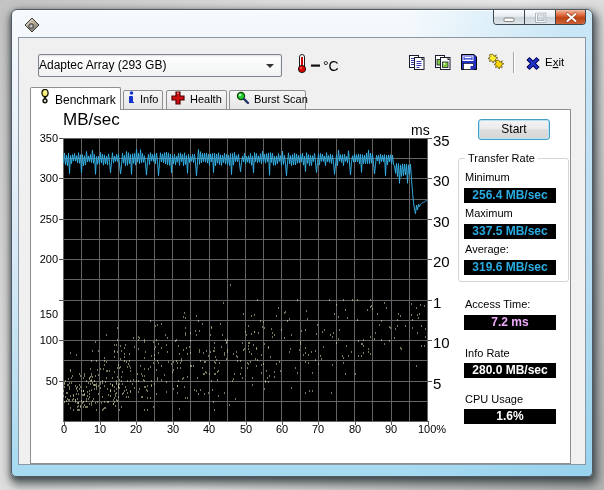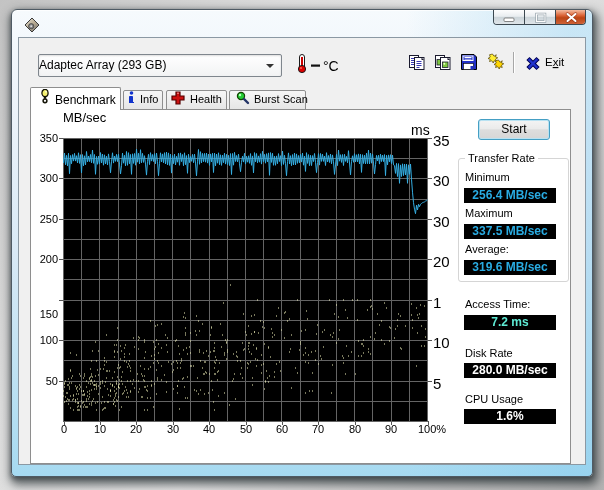--- a/index.html
+++ b/index.html
@@ -138,21 +138,21 @@
  <path d="M5 1h4v4h4v4H9v4H5V9H1V5h4z" fill="#cc1111" stroke="#550000" stroke-width="1.2"></path>
  <path d="M6 2.2h2" stroke="#ff9999" stroke-width="1"></path>
 </svg>
 <div class="abs" style="left:190px;top:93px;font-size:11px;z-index:4">Health</div>
 <svg width="15" height="15" style="position:absolute;left:236px;top:91px;z-index:4">
  <circle cx="5" cy="5" r="3.6" fill="#22cc33" stroke="#114400" stroke-width="1.2"></circle>
  <circle cx="4" cy="4" r="1.2" fill="#bbffbb"></circle>
  <path d="M8 8l4 4" stroke="#223366" stroke-width="2.4" stroke-linecap="round"></path>
 </svg>
 <div class="abs" style="left:254px;top:93px;font-size:11px;z-index:4">Burst Scan</div>
-<div class="abs" style="left:63px;top:110px;font-size:13px">MB/sec</div>
+<div class="abs" style="left:63px;top:110px;font-size:17px">MB/sec</div>
 <div class="abs" style="left:411px;top:122px;font-size:14px;width:17px;text-align:left">ms</div>
 <div class="al" style="right:546px;top:132px">350</div>
 <div class="al" style="right:546px;top:172px">300</div>
 <div class="al" style="right:546px;top:213px">250</div>
 <div class="al" style="right:546px;top:253px">200</div>
 <div class="al" style="right:546px;top:308px">150</div>
 <div class="al" style="right:546px;top:334px">100</div>
 <div class="al" style="right:546px;top:375px">50</div>
 <div class="ar" style="left:433px;top:132px">35</div>
 <div class="ar" style="left:433px;top:172px">30</div>
@@ -243,16 +243,16 @@
 <div id="startbtn">Start</div>
 <div id="grp"></div>
 <div id="grplab">Transfer Rate</div>
 <div class="lab" style="top:171px">Minimum</div>
 <div class="vbox" style="top:188px">256.4 MB/sec</div>
 <div class="lab" style="top:207px">Maximum</div>
 <div class="vbox" style="top:224px">337.5 MB/sec</div>
 <div class="lab" style="top:243px">Average:</div>
 <div class="vbox" style="top:260px">319.6 MB/sec</div>
 <div class="lab" style="top:298px">Access Time:</div>
-<div class="vbox" style="top:315px;color:#5eead4">7.2 ms</div>
-<div class="lab" style="top:347px">Disk Rate</div>
+<div class="vbox" style="top:315px;color:#f0abfc">7.2 ms</div>
+<div class="lab" style="top:347px">Info Rate</div>
 <div class="vbox" style="top:363px;color:#fff">280.0 MB/sec</div>
 <div class="lab" style="top:393px">CPU Usage</div>
 <div class="vbox" style="top:409px;color:#fff">1.6%</div>
 </body></html>

